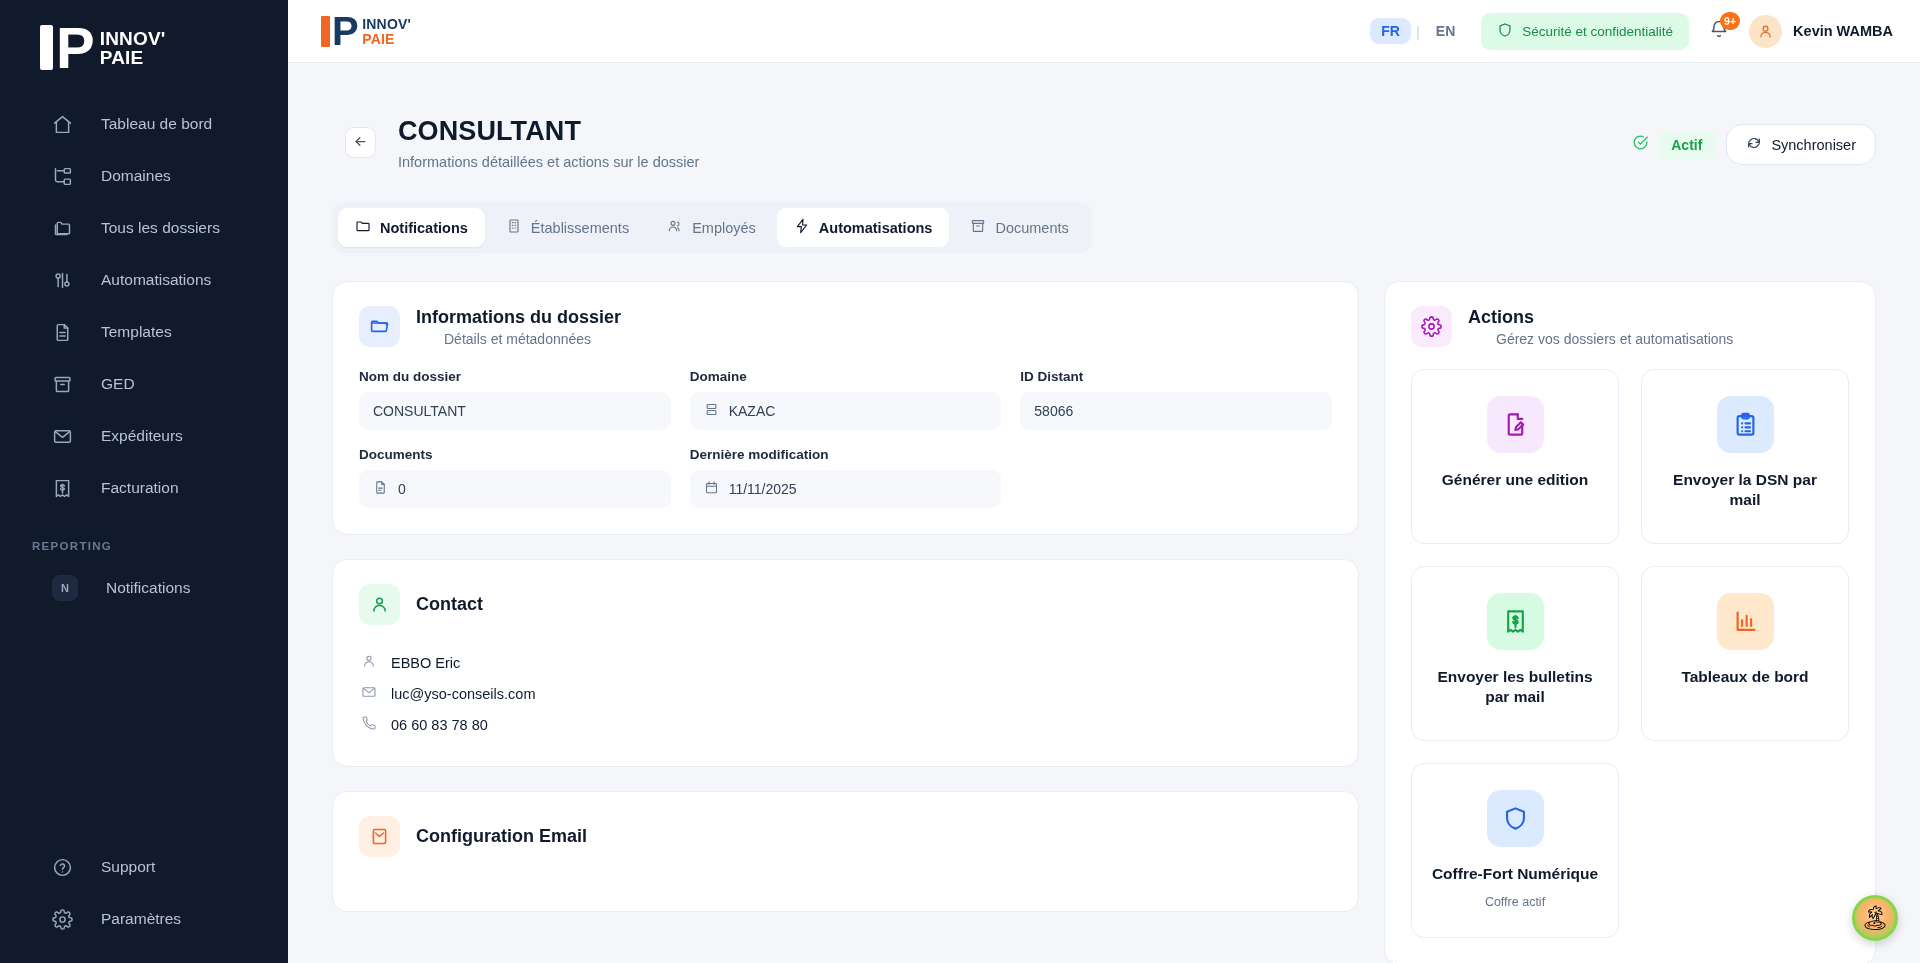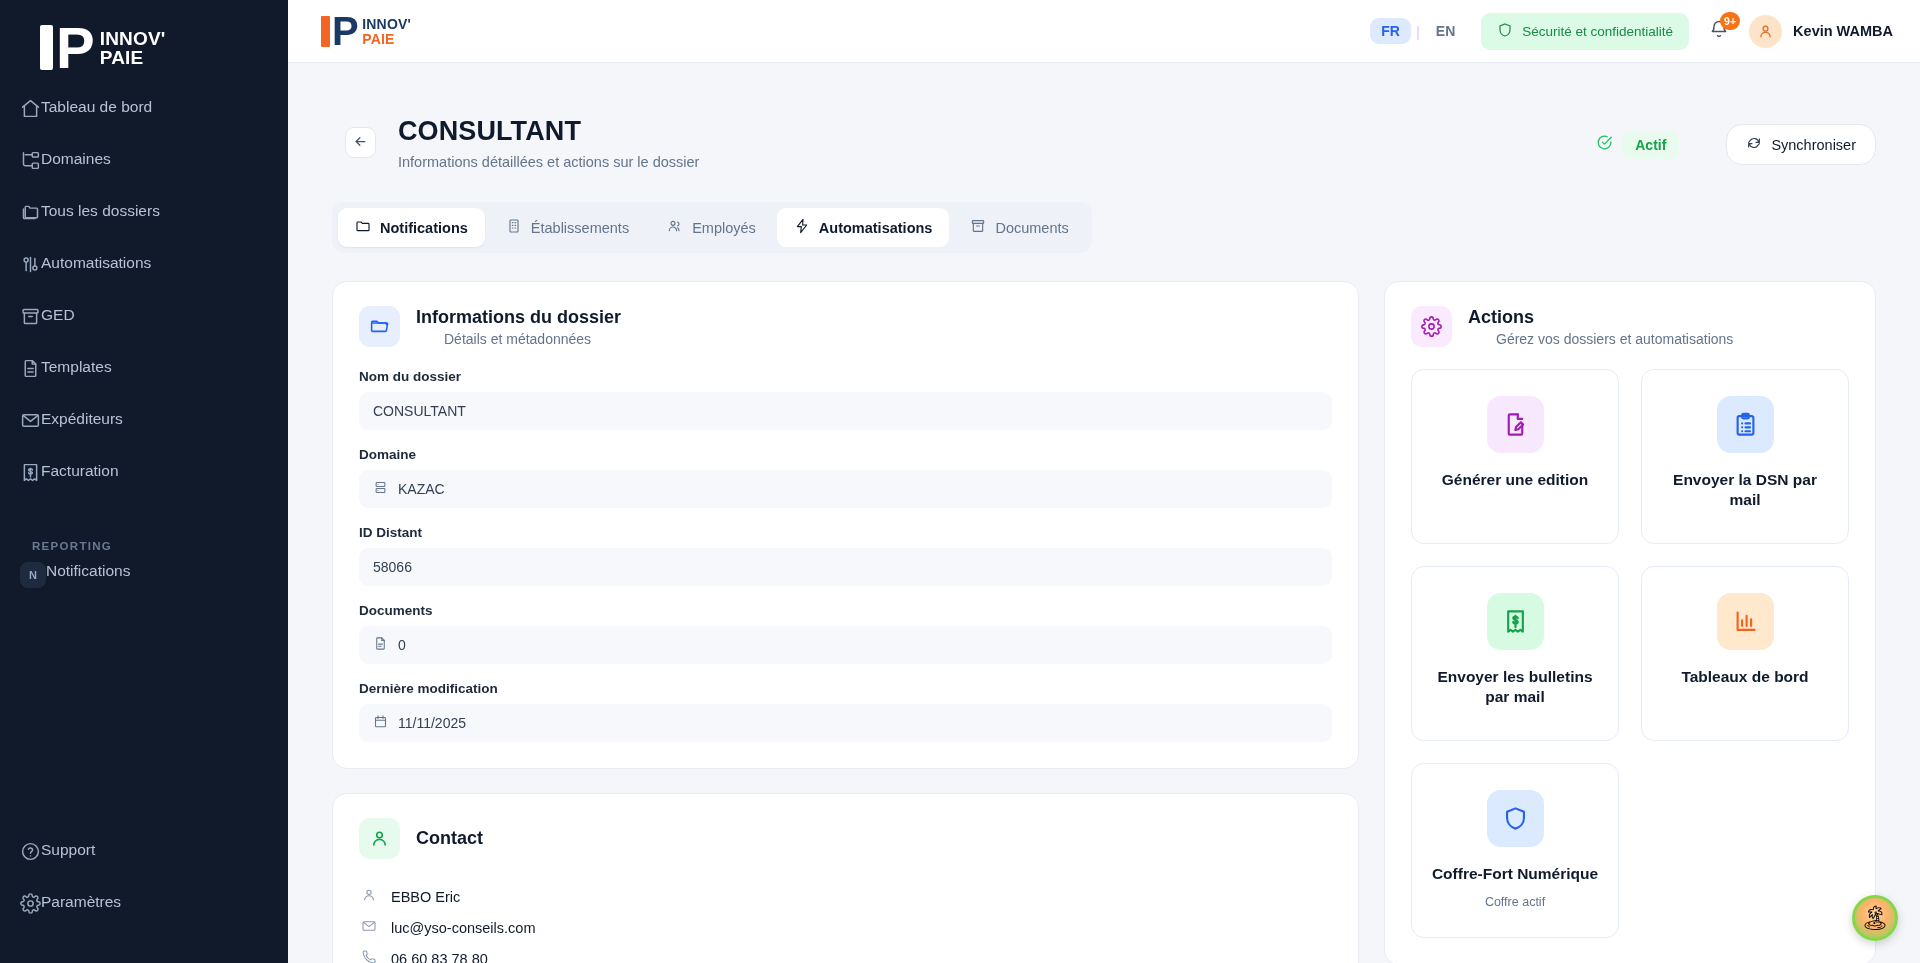--- a/index.html
+++ b/index.html
@@ -33,22 +33,22 @@
     font-size: 58px; line-height: 44px; font-weight: 700; color: #fff;
     letter-spacing: -2px; font-family: "Liberation Sans", sans-serif;
   }
   .logo-text { margin-left: 7px; line-height: 1.02; }
   .logo-text div {
     color: #fff; font-weight: 700; font-size: 19px; letter-spacing: .2px;
   }
 
   .nav { margin-top: 6px; flex: 0 0 auto; }
   .nav-item {
-    display: flex; gap: 0;
-    height: 52px; padding: 0 20px 0 20px;
+    display: flex; align-items: center; gap: 28px;
+    height: 52px; padding: 0 20px 0 52px;
     color: #b8c2d4; font-size: 15.5px;
     cursor: pointer;
   }
   .nav-item .ico { width: 21px; height: 21px; flex: 0 0 21px; display:flex; align-items:center; justify-content:center; }
   .nav-item .ico svg { width: 21px; height: 21px; stroke: #9aa8bd; fill: none; stroke-width: 1.7; stroke-linecap: round; stroke-linejoin: round; }
 
   .section-label {
     color: #6b7a92; font-size: 11.5px; font-weight: 700;
     letter-spacing: 1.3px; padding: 26px 0 10px 32px;
   }
@@ -119,21 +119,21 @@
   .page-title { font-size: 27px; font-weight: 700; color: #0f1b2d; letter-spacing: .1px; }
   .page-sub { font-size: 14.5px; color: #64748b; margin-top: 7px; }
 
   .head-right { margin-left: auto; display: flex; align-items: center; gap: 11px; padding-top: 8px; }
   .status-chip { display: flex; align-items: center; gap: 9px; }
   .status-chip svg { width: 17px; height: 17px; stroke: #22c55e; fill: none; stroke-width: 1.9; stroke-linecap: round; stroke-linejoin: round; }
   .status-text { background: #e8fbee; color: #16a34a; font-size: 14px; font-weight: 600; padding: 6px 13px; border-radius: 8px; }
   .sync-btn {
     display: flex; align-items: center; gap: 9px;
     background: #fff; border: 1px solid #e2e8f0; border-radius: 16px;
-    padding: 10px 19px; font-size: 14.5px; font-weight: 500; color: #0f1b2d; cursor: pointer; margin-left: 36px;
+    padding: 10px 19px; font-size: 14.5px; font-weight: 500; color: #0f1b2d; cursor: pointer;
   }
   .sync-btn svg { width: 16px; height: 16px; stroke: #334155; fill: none; stroke-width: 1.8; stroke-linecap: round; stroke-linejoin: round; }
 
   .tabs {
     display: inline-flex; align-items: center; gap: 4px;
     background: #eef2f8; border-radius: 12px; padding: 6px;
     margin-top: 32px;
   }
   .tab {
     display: flex; align-items: center; gap: 9px;
@@ -158,21 +158,21 @@
     display: flex; align-items: center; justify-content: center;
   }
   .card-ico svg { width: 21px; height: 21px; fill: none; stroke-width: 1.8; stroke-linecap: round; stroke-linejoin: round; }
   .card-ico.blue { background: #e7efff; } .card-ico.blue svg { stroke: #2563eb; }
   .card-ico.green { background: #e6fbee; } .card-ico.green svg { stroke: #16a34a; }
   .card-ico.orange { background: #fff0e3; } .card-ico.orange svg { stroke: #f26522; }
   .card-ico.purple { background: #faeafe; } .card-ico.purple svg { stroke: #a21caf; }
   .card-title { font-size: 18px; font-weight: 700; color: #0f1b2d; }
   .card-sub { font-size: 14px; color: #64748b; margin-top: 3px; margin-left: 28px; }
 
-  .fields { display: grid; grid-template-columns: 1fr; column-gap: 19px; row-gap: 17px; }
+  .fields { display: grid; grid-template-columns: 1fr 1fr 1fr; column-gap: 19px; row-gap: 17px; }
   .field-label { font-size: 13.5px; font-weight: 600; color: #1e293b; margin-bottom: 8px; }
   .field-box {
     background: #f6f8fb; border-radius: 9px; height: 38px;
     display: flex; align-items: center; gap: 10px;
     padding: 0 14px; font-size: 14px; color: #334155;
   }
   .field-box svg { width: 15px; height: 15px; stroke: #64748b; fill: none; stroke-width: 1.7; stroke-linecap: round; stroke-linejoin: round; flex: 0 0 15px;}
 
   .contact-line { display: flex; align-items: center; gap: 14px; font-size: 14.5px; color: #0f1b2d; padding: 6px 0 6px 2px; }
   .contact-line svg { width: 16px; height: 16px; stroke: #8b98ab; fill: none; stroke-width: 1.6; stroke-linecap: round; stroke-linejoin: round; flex: 0 0 16px; }
@@ -260,36 +260,36 @@
             <path d="M12 4v16"></path>
             <circle cx="17" cy="16" r="2.3"></circle>
             <path d="M17 13.5V5"></path>
           </svg>
         </span>
       <span>Automatisations</span>
     </div>
     <div class="nav-item">
       <span class="ico">
           <svg viewBox="0 0 24 24">
+            <path d="M14 3H7a1 1 0 0 0-1 1v16a1 1 0 0 0 1 1h10a1 1 0 0 0 1-1V7z"></path>
+            <path d="M14 3v4h4"></path>
+            <path d="M9 12h6M9 16h6"></path>
+          </svg>
+        </span>
+      <span>Templates</span>
+    </div>
+    <div class="nav-item">
+      <span class="ico">
+          <svg viewBox="0 0 24 24">
             <rect x="3.5" y="4" width="17" height="4" rx="1"></rect>
             <path d="M5 8v11a1 1 0 0 0 1 1h12a1 1 0 0 0 1-1V8"></path>
             <path d="M10 12h4"></path>
           </svg>
         </span>
       <span>GED</span>
-    </div>
-    <div class="nav-item">
-      <span class="ico">
-          <svg viewBox="0 0 24 24">
-            <path d="M14 3H7a1 1 0 0 0-1 1v16a1 1 0 0 0 1 1h10a1 1 0 0 0 1-1V7z"></path>
-            <path d="M14 3v4h4"></path>
-            <path d="M9 12h6M9 16h6"></path>
-          </svg>
-        </span>
-      <span>Templates</span>
     </div>
     <div class="nav-item">
       <span class="ico">
           <svg viewBox="0 0 24 24">
             <rect x="3" y="5.5" width="18" height="13" rx="1.5"></rect>
             <path d="M3.8 6.5 12 13l8.2-6.5"></path>
           </svg>
         </span>
       <span>Expéditeurs</span>
     </div>

